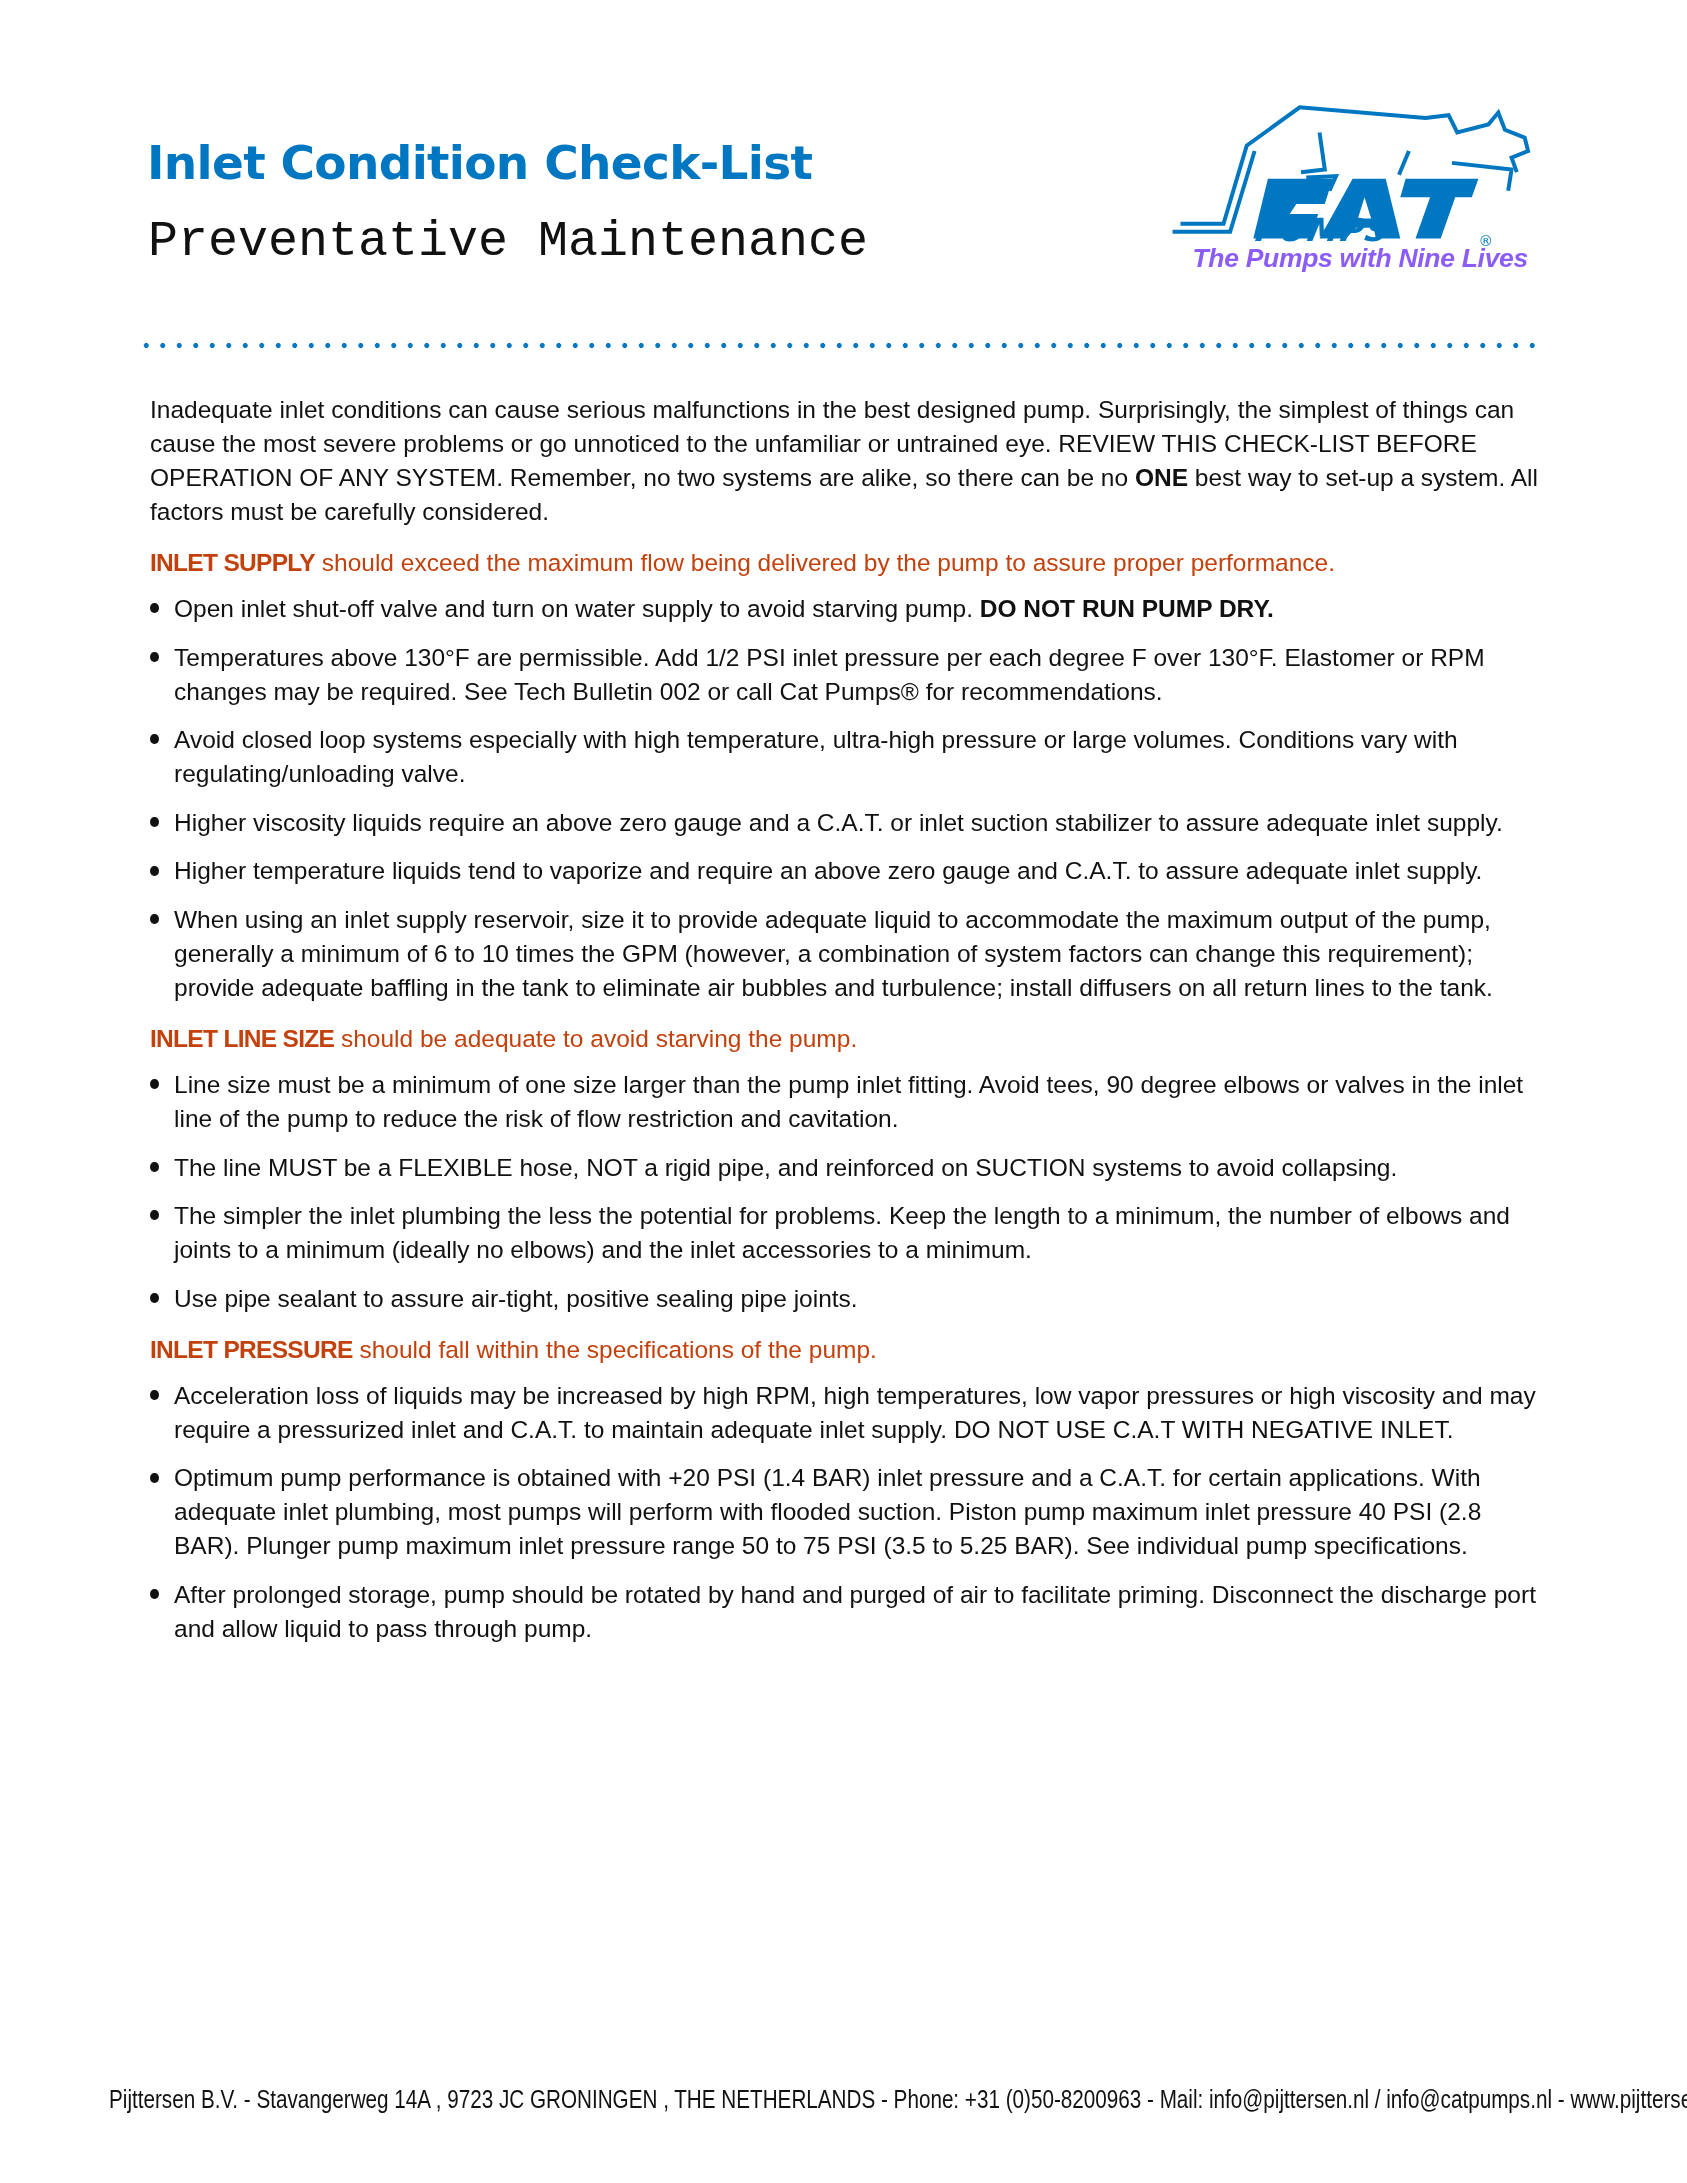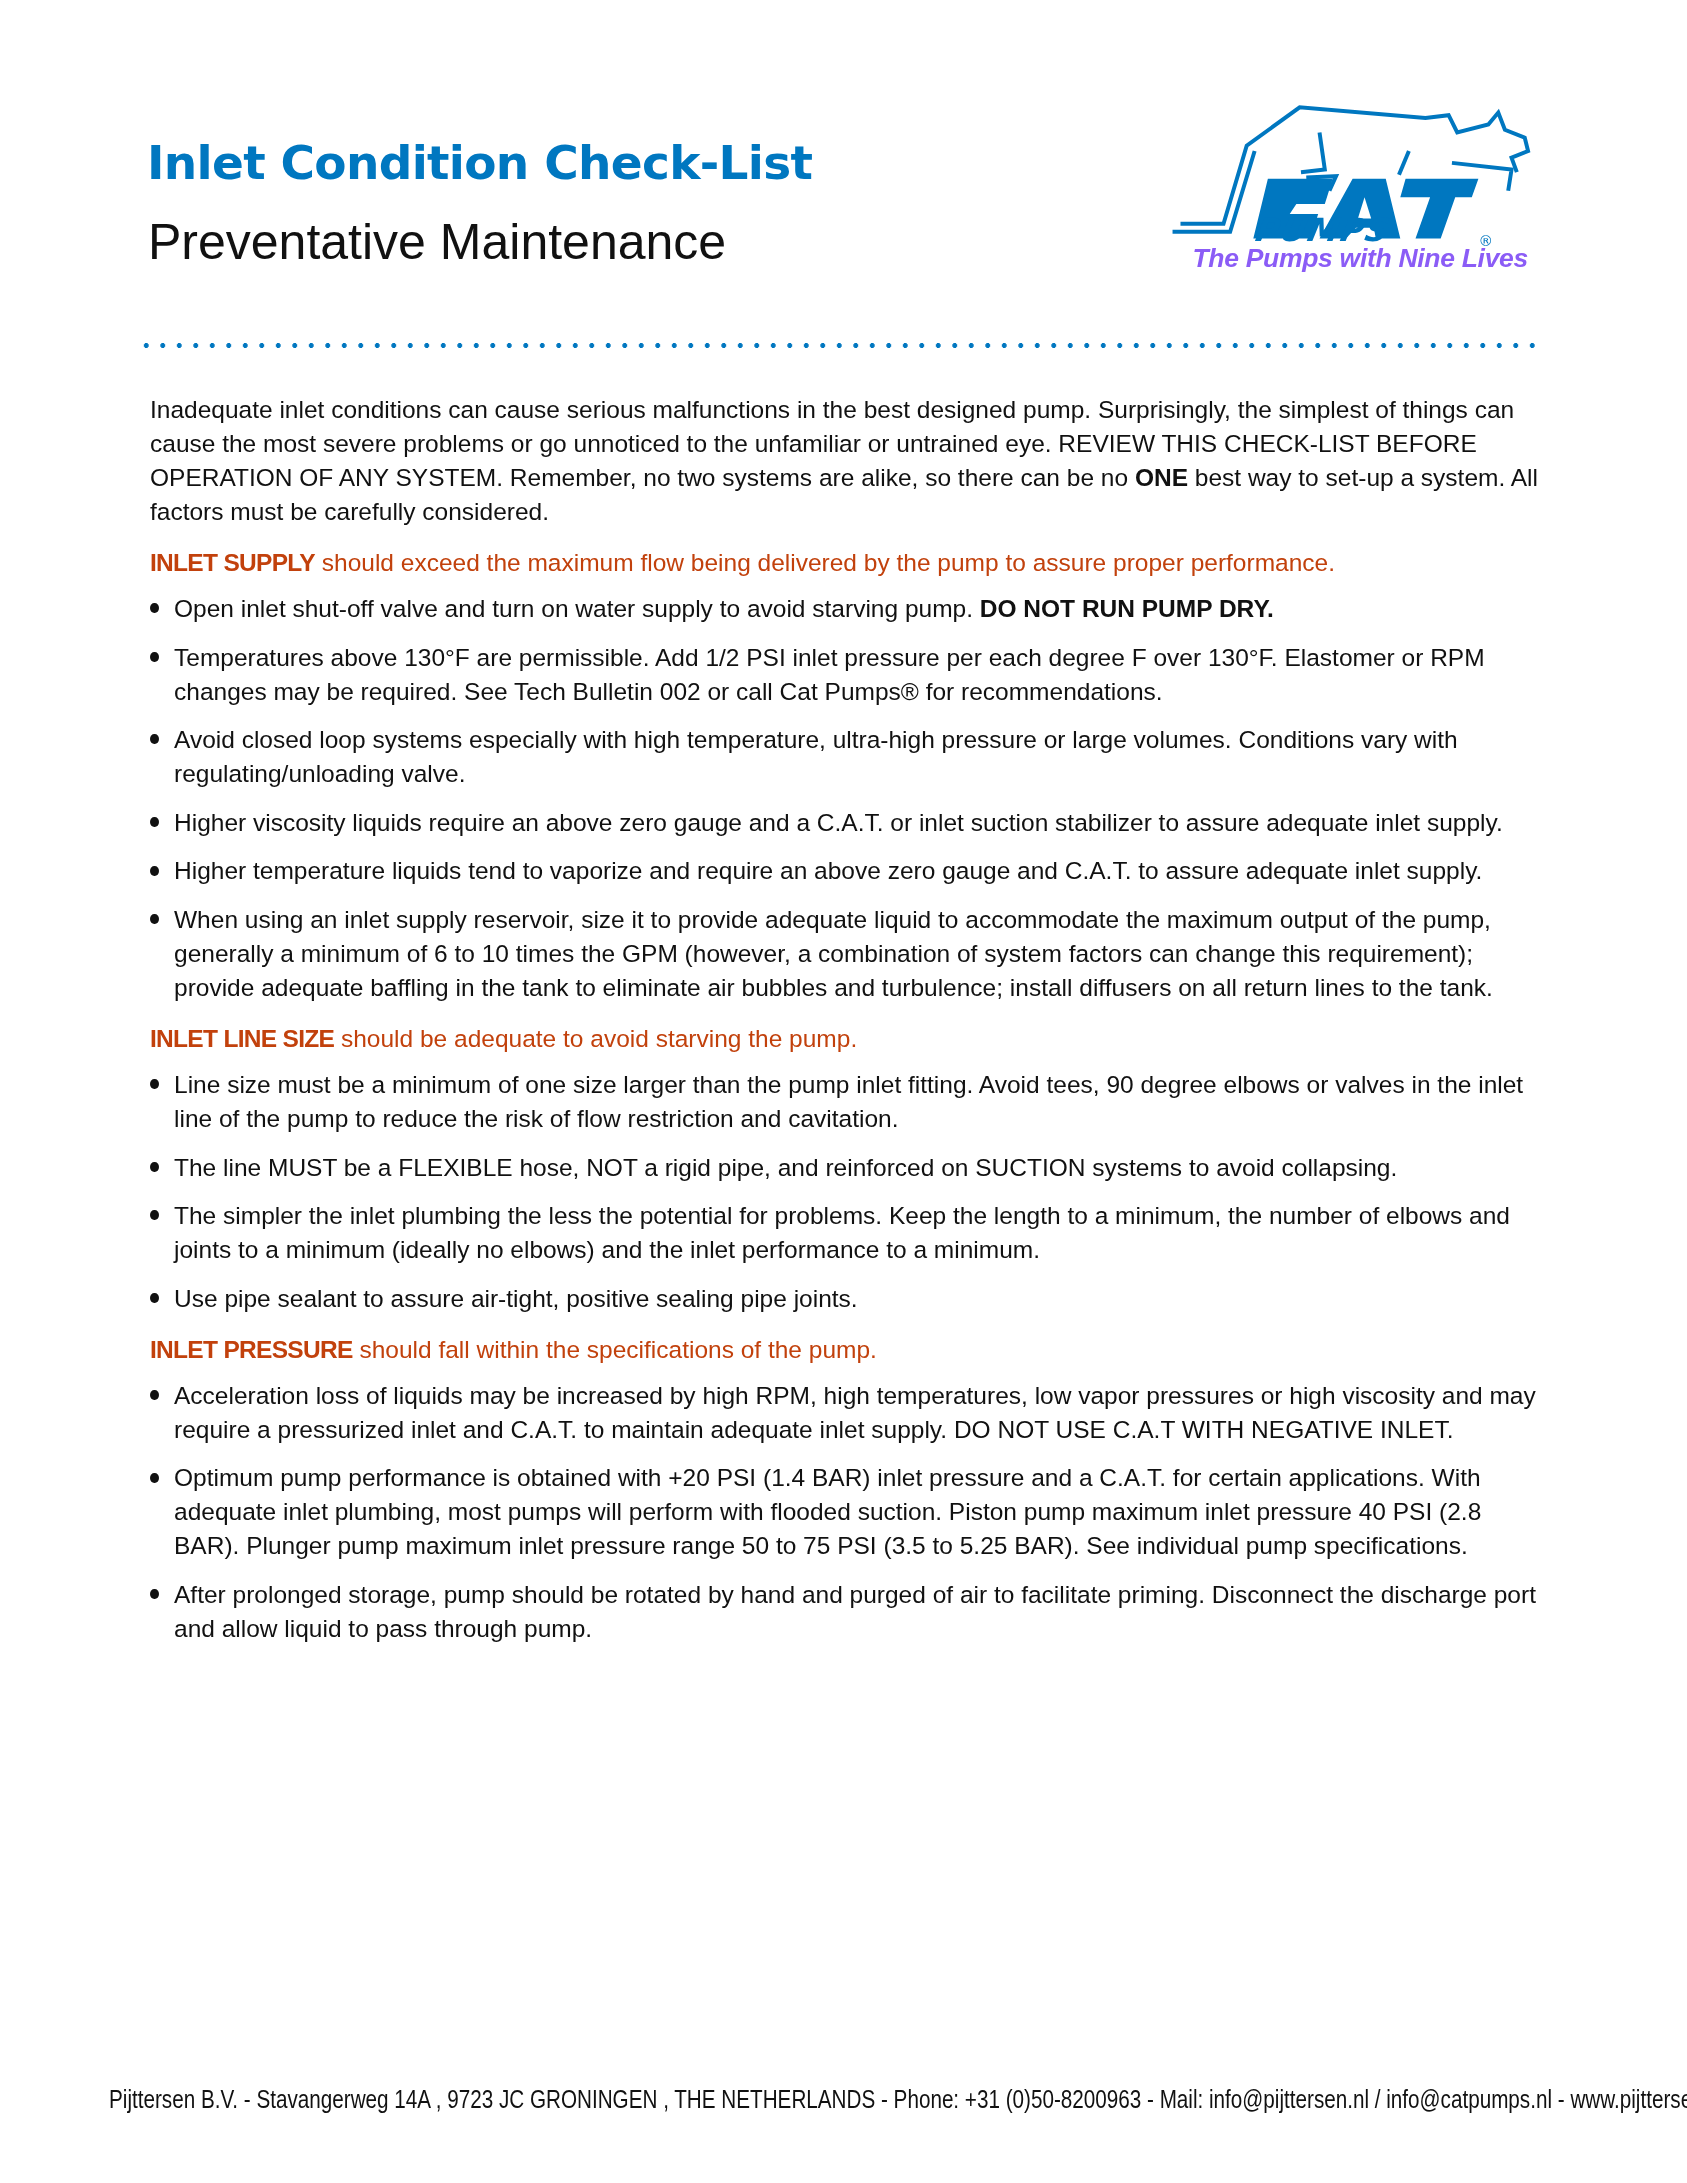--- a/index.html
+++ b/index.html
@@ -4,21 +4,21 @@
 <style>
   html, body { margin: 0; padding: 0; background: #ffffff; }
   body { width: 1687px; height: 2183px; position: relative; overflow: hidden;
          font-family: "Liberation Sans", "DejaVu Sans", sans-serif; color: #111111; }
 
   .title { position: absolute; left: 147px; top: 130px; margin: 0;
            font-family: "DejaVu Sans", sans-serif; font-weight: bold;
            font-size: 47px; line-height: 66px; color: #0077c0; letter-spacing: -0.7px;
            white-space: nowrap; }
   .subtitle { position: absolute; left: 148px; top: 212px; margin: 0;
-              font-family: Liberation Sans, sans-serif; font-weight: normal;
+              font-family: Liberation Mono, monospace; font-weight: normal;
               font-size: 50px; line-height: 60px; color: #111111; white-space: nowrap; }
 
   .logo { position: absolute; left: 1154px; top: 98px; width: 384px; height: 179px; }
   .logo svg { display: block; }
   .tagline { position: absolute; left: 1158px; top: 243px; width: 370px; text-align: right;
              font-family: "Liberation Sans", sans-serif; font-weight: bold; font-style: italic;
              font-size: 26.5px; color: #8b5cf6; white-space: nowrap; letter-spacing: -0.3px; }
 
   .divider { position: absolute; left: 138px; top: 343px; width: 1400px; height: 4.6px;
              background-image: radial-gradient(circle, #0077c0 2.1px, transparent 2.4px);
@@ -89,21 +89,21 @@
     <li><span class="dot"></span><span>Avoid closed loop systems especially with high temperature, ultra-high pressure or large volumes. Conditions vary with regulating/unloading valve.</span></li>
     <li><span class="dot"></span><span>Higher viscosity liquids require an above zero gauge and a C.A.T. or inlet suction stabilizer to assure adequate inlet supply.</span></li>
     <li><span class="dot"></span><span>Higher temperature liquids tend to vaporize and require an above zero gauge and C.A.T. to assure adequate inlet supply.</span></li>
     <li><span class="dot"></span><span>When using an inlet supply reservoir, size it to provide adequate liquid to accommodate the maximum output of the pump, generally a minimum of 6 to 10 times the GPM (however, a combination of system factors can change this requirement); provide adequate baffling in the tank to eliminate air bubbles and turbulence; install diffusers on all return lines to the tank.</span></li>
   </ul>
 
   <p class="section-head"><span class="kw">INLET LINE SIZE</span><span> should be adequate to avoid starving the pump.</span></p>
   <ul class="bullets">
     <li><span class="dot"></span><span>Line size must be a minimum of one size larger than the pump inlet fitting. Avoid tees, 90 degree elbows or valves in the inlet line of the pump to reduce the risk of flow restriction and cavitation.</span></li>
     <li><span class="dot"></span><span>The line MUST be a FLEXIBLE hose, NOT a rigid pipe, and reinforced on SUCTION systems to avoid collapsing.</span></li>
-    <li><span class="dot"></span><span>The simpler the inlet plumbing the less the potential for problems. Keep the length to a minimum, the number of elbows and joints to a minimum (ideally no elbows) and the inlet performance to a minimum.</span></li>
+    <li><span class="dot"></span><span>The simpler the inlet plumbing the less the potential for problems. Keep the length to a minimum, the number of elbows and joints to a minimum (ideally no elbows) and the inlet accessories to a minimum.</span></li>
     <li><span class="dot"></span><span>Use pipe sealant to assure air-tight, positive sealing pipe joints.</span></li>
   </ul>
 
   <p class="section-head"><span class="kw">INLET PRESSURE</span><span> should fall within the specifications of the pump.</span></p>
   <ul class="bullets">
     <li><span class="dot"></span><span>Acceleration loss of liquids may be increased by high RPM, high temperatures, low vapor pressures or high viscosity and may require a pressurized inlet and C.A.T. to maintain adequate inlet supply. DO NOT USE C.A.T WITH NEGATIVE INLET.</span></li>
     <li><span class="dot"></span><span>Optimum pump performance is obtained with +20 PSI (1.4 BAR) inlet pressure and a C.A.T. for certain applications. With adequate inlet plumbing, most pumps will perform with flooded suction. Piston pump maximum inlet pressure 40 PSI (2.8 BAR). Plunger pump maximum inlet pressure range 50 to 75 PSI (3.5 to 5.25 BAR). See individual pump specifications.</span></li>
     <li><span class="dot"></span><span>After prolonged storage, pump should be rotated by hand and purged of air to facilitate priming. Disconnect the discharge port and allow liquid to pass through pump.</span></li>
   </ul>
 </div>

